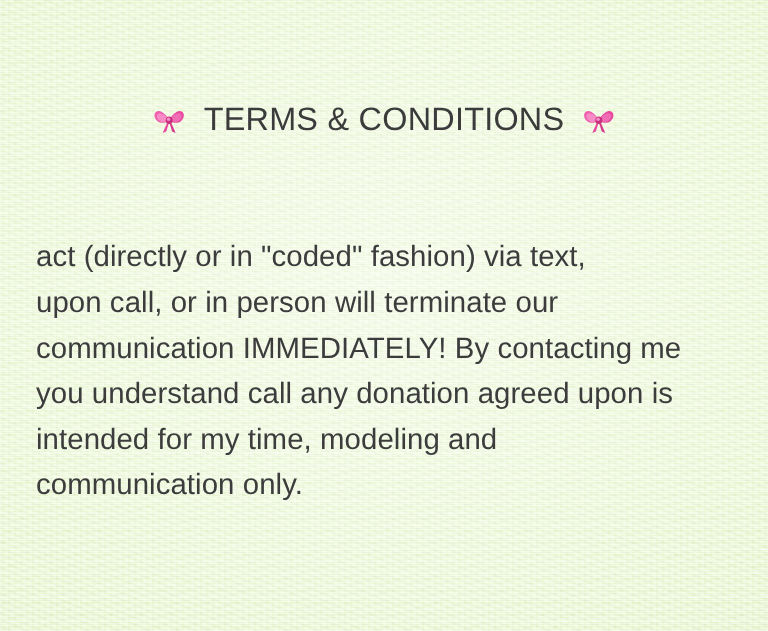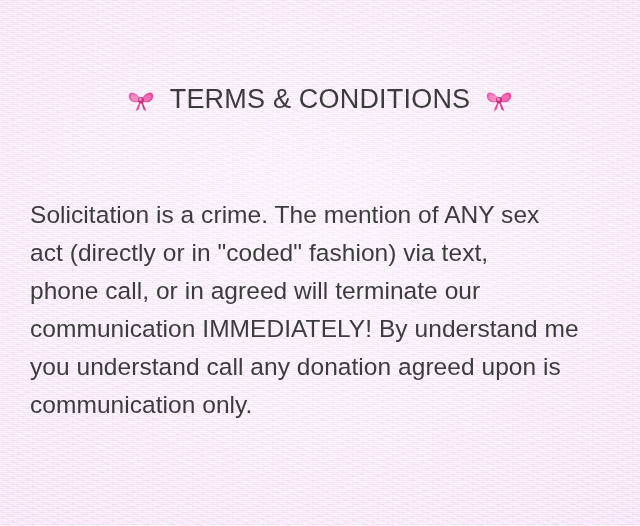--- a/index.html
+++ b/index.html
@@ -15,21 +15,21 @@
     font-family: "Liberation Sans", sans-serif;
     background-color: #f7f7f6;
   }
 
   
   #card {
     position: relative;
     width: 640px;
     height: 526px;
     box-sizing: border-box;
-    background-color: #f0abfc;
+    background-color: #bef264;
     overflow: hidden;
   }
 
   
   #paper-texture-a,
   #paper-texture-b,
   #paper-texture-c,
   #paper-vignette {
     position: absolute;
     inset: 0;
@@ -190,22 +190,22 @@
           <path d="M14.6 17.6 L10.2 27.6 L13.4 26.2 L15.6 19.2 Z" fill="#e8489e"></path>
           <path d="M17.4 17.6 L21.8 27.6 L18.6 26.2 L16.4 19.2 Z" fill="#d63a8f"></path>
           <ellipse cx="16" cy="16.2" rx="3.1" ry="3.4" fill="#c9307f"></ellipse>
           <ellipse cx="15.4" cy="15.3" rx="1.5" ry="1.6" fill="#f592ca"></ellipse>
         </svg>
       </span>
 
     </div>
 
     <div id="body-text">
-      <span class="line">Solicitation is a crime. The mention of ANY sex</span>
       <span class="line">act (directly or in "coded" fashion) via text,</span>
-      <span class="line">phone call, or in agreed will terminate our</span>
-      <span class="line">communication IMMEDIATELY! By understand me</span>
+      <span class="line">upon call, or in person will terminate our</span>
+      <span class="line">communication IMMEDIATELY! By contacting me</span>
       <span class="line">you understand call any donation agreed upon is</span>
+      <span class="line">intended for my time, modeling and</span>
       <span class="line">communication only.</span>
     </div>
 
   </div>
 </div>
 
 </body></html>

